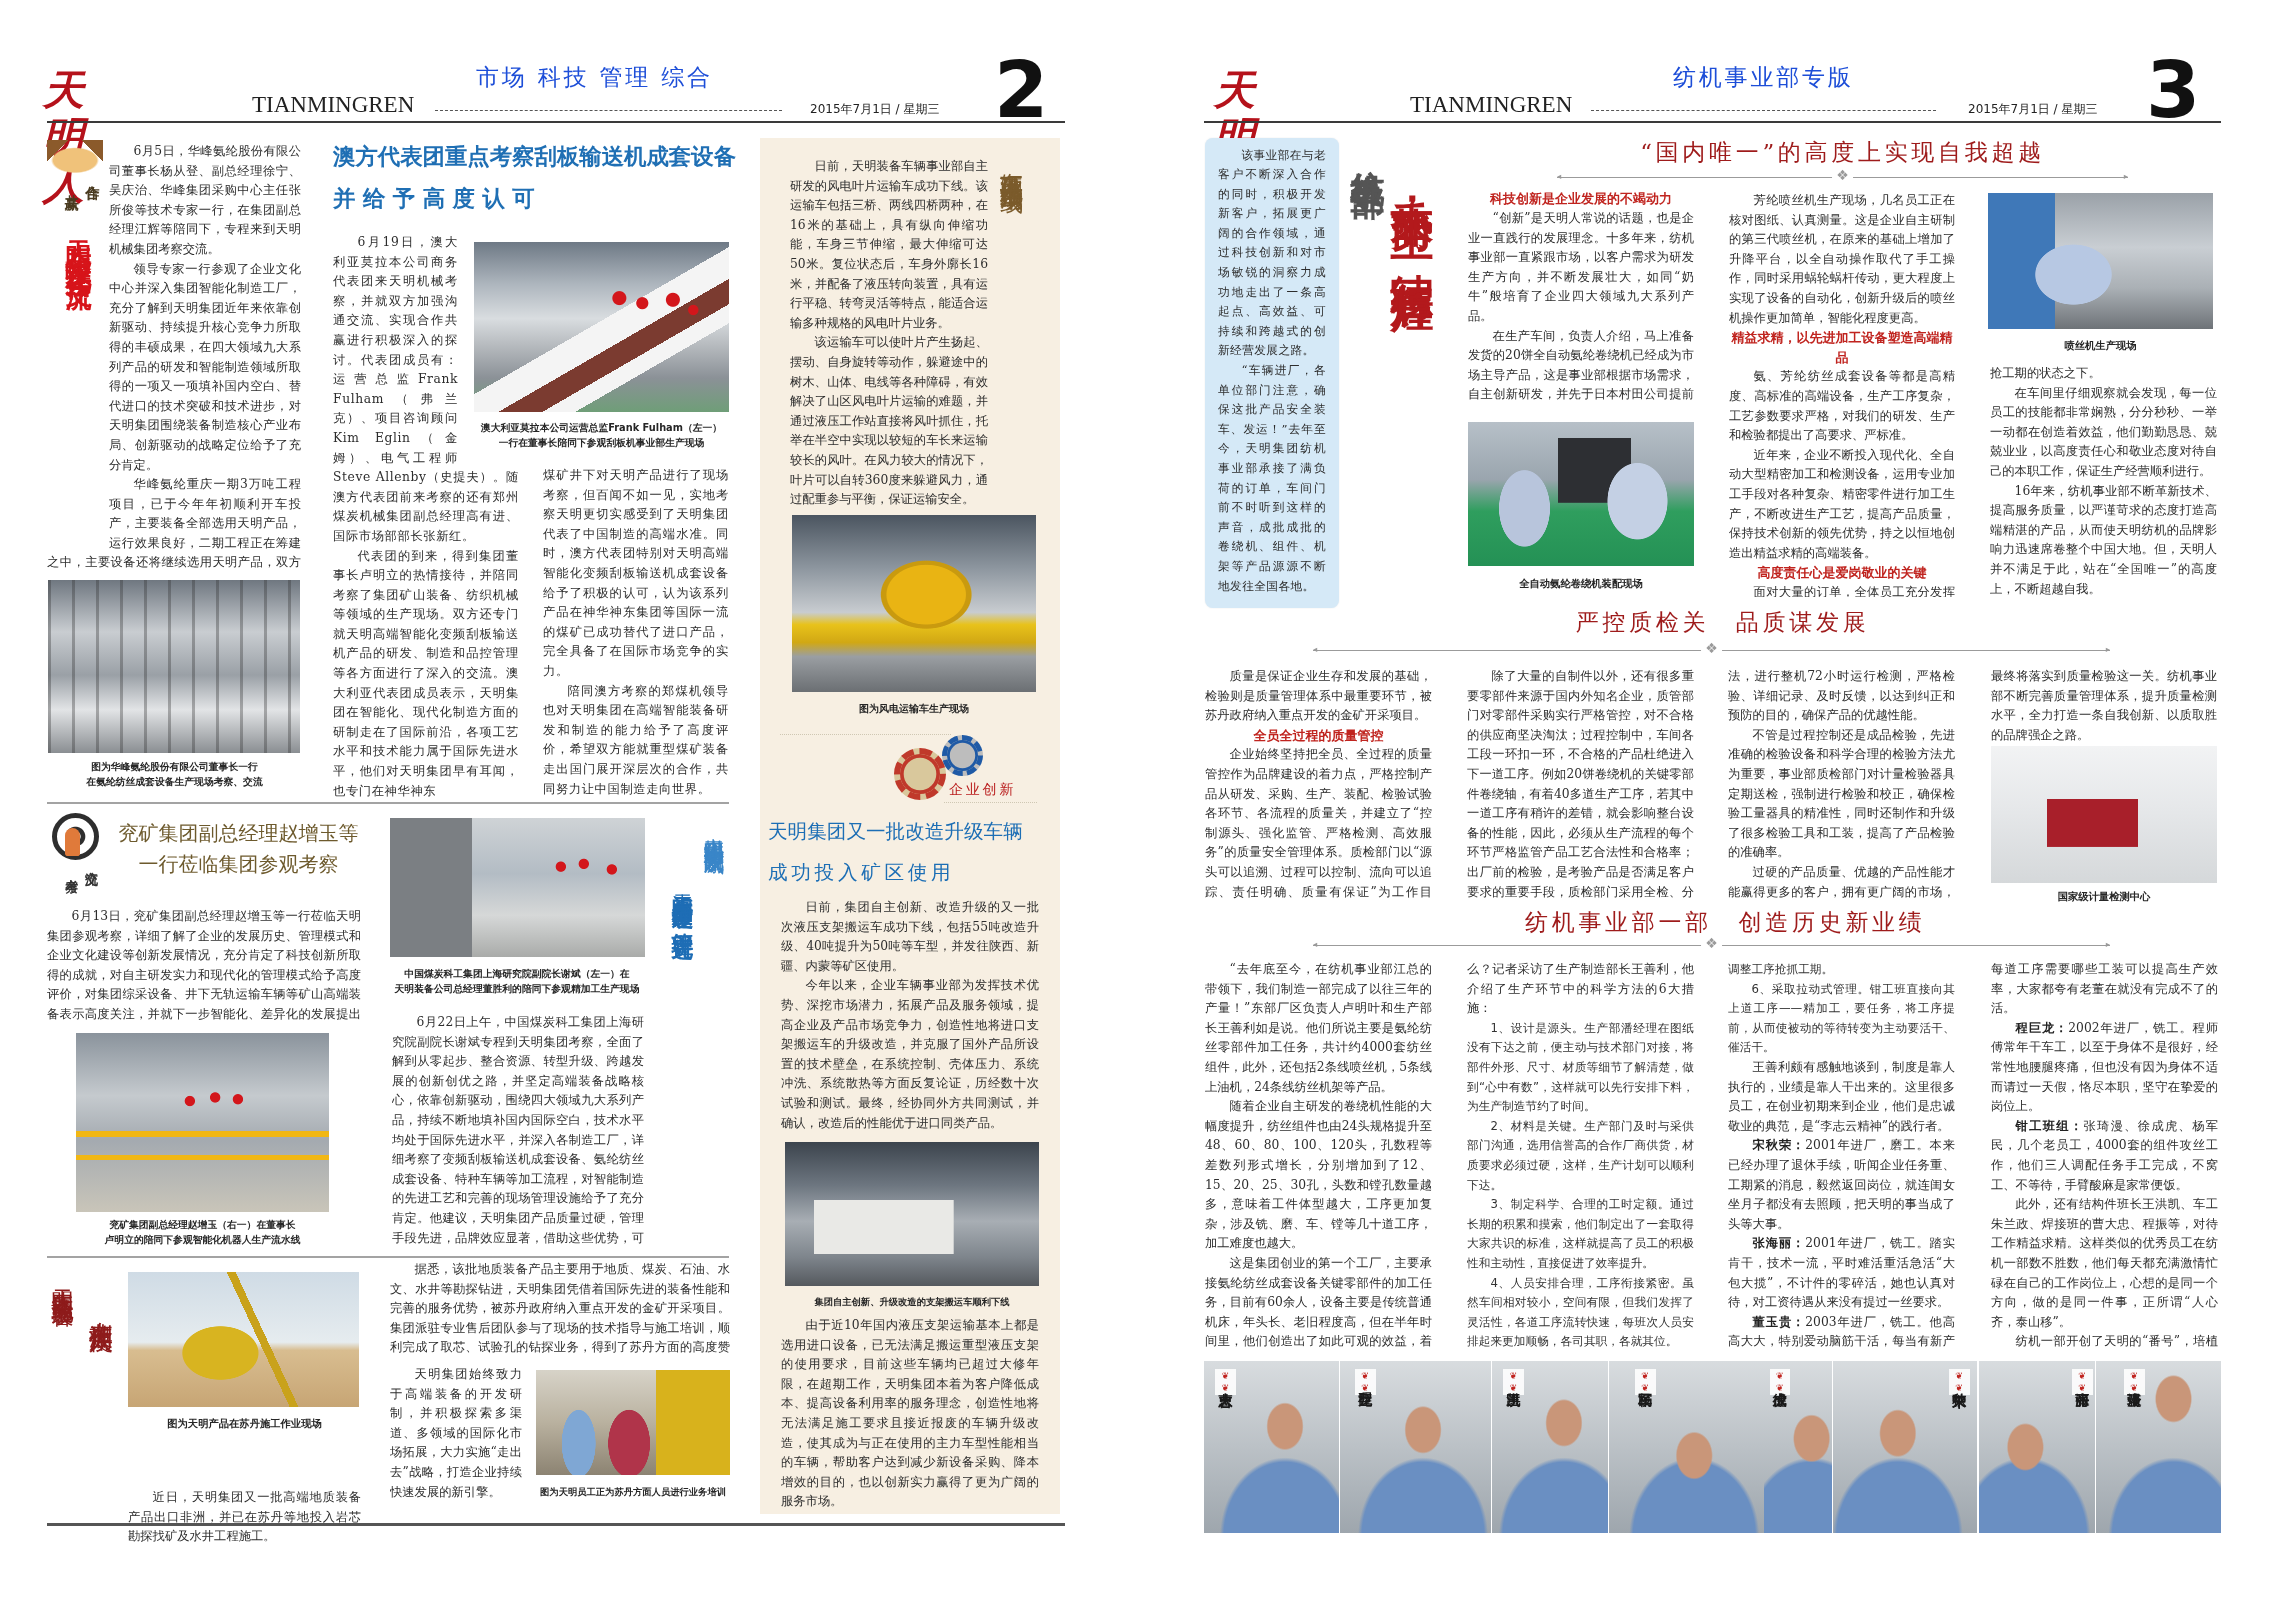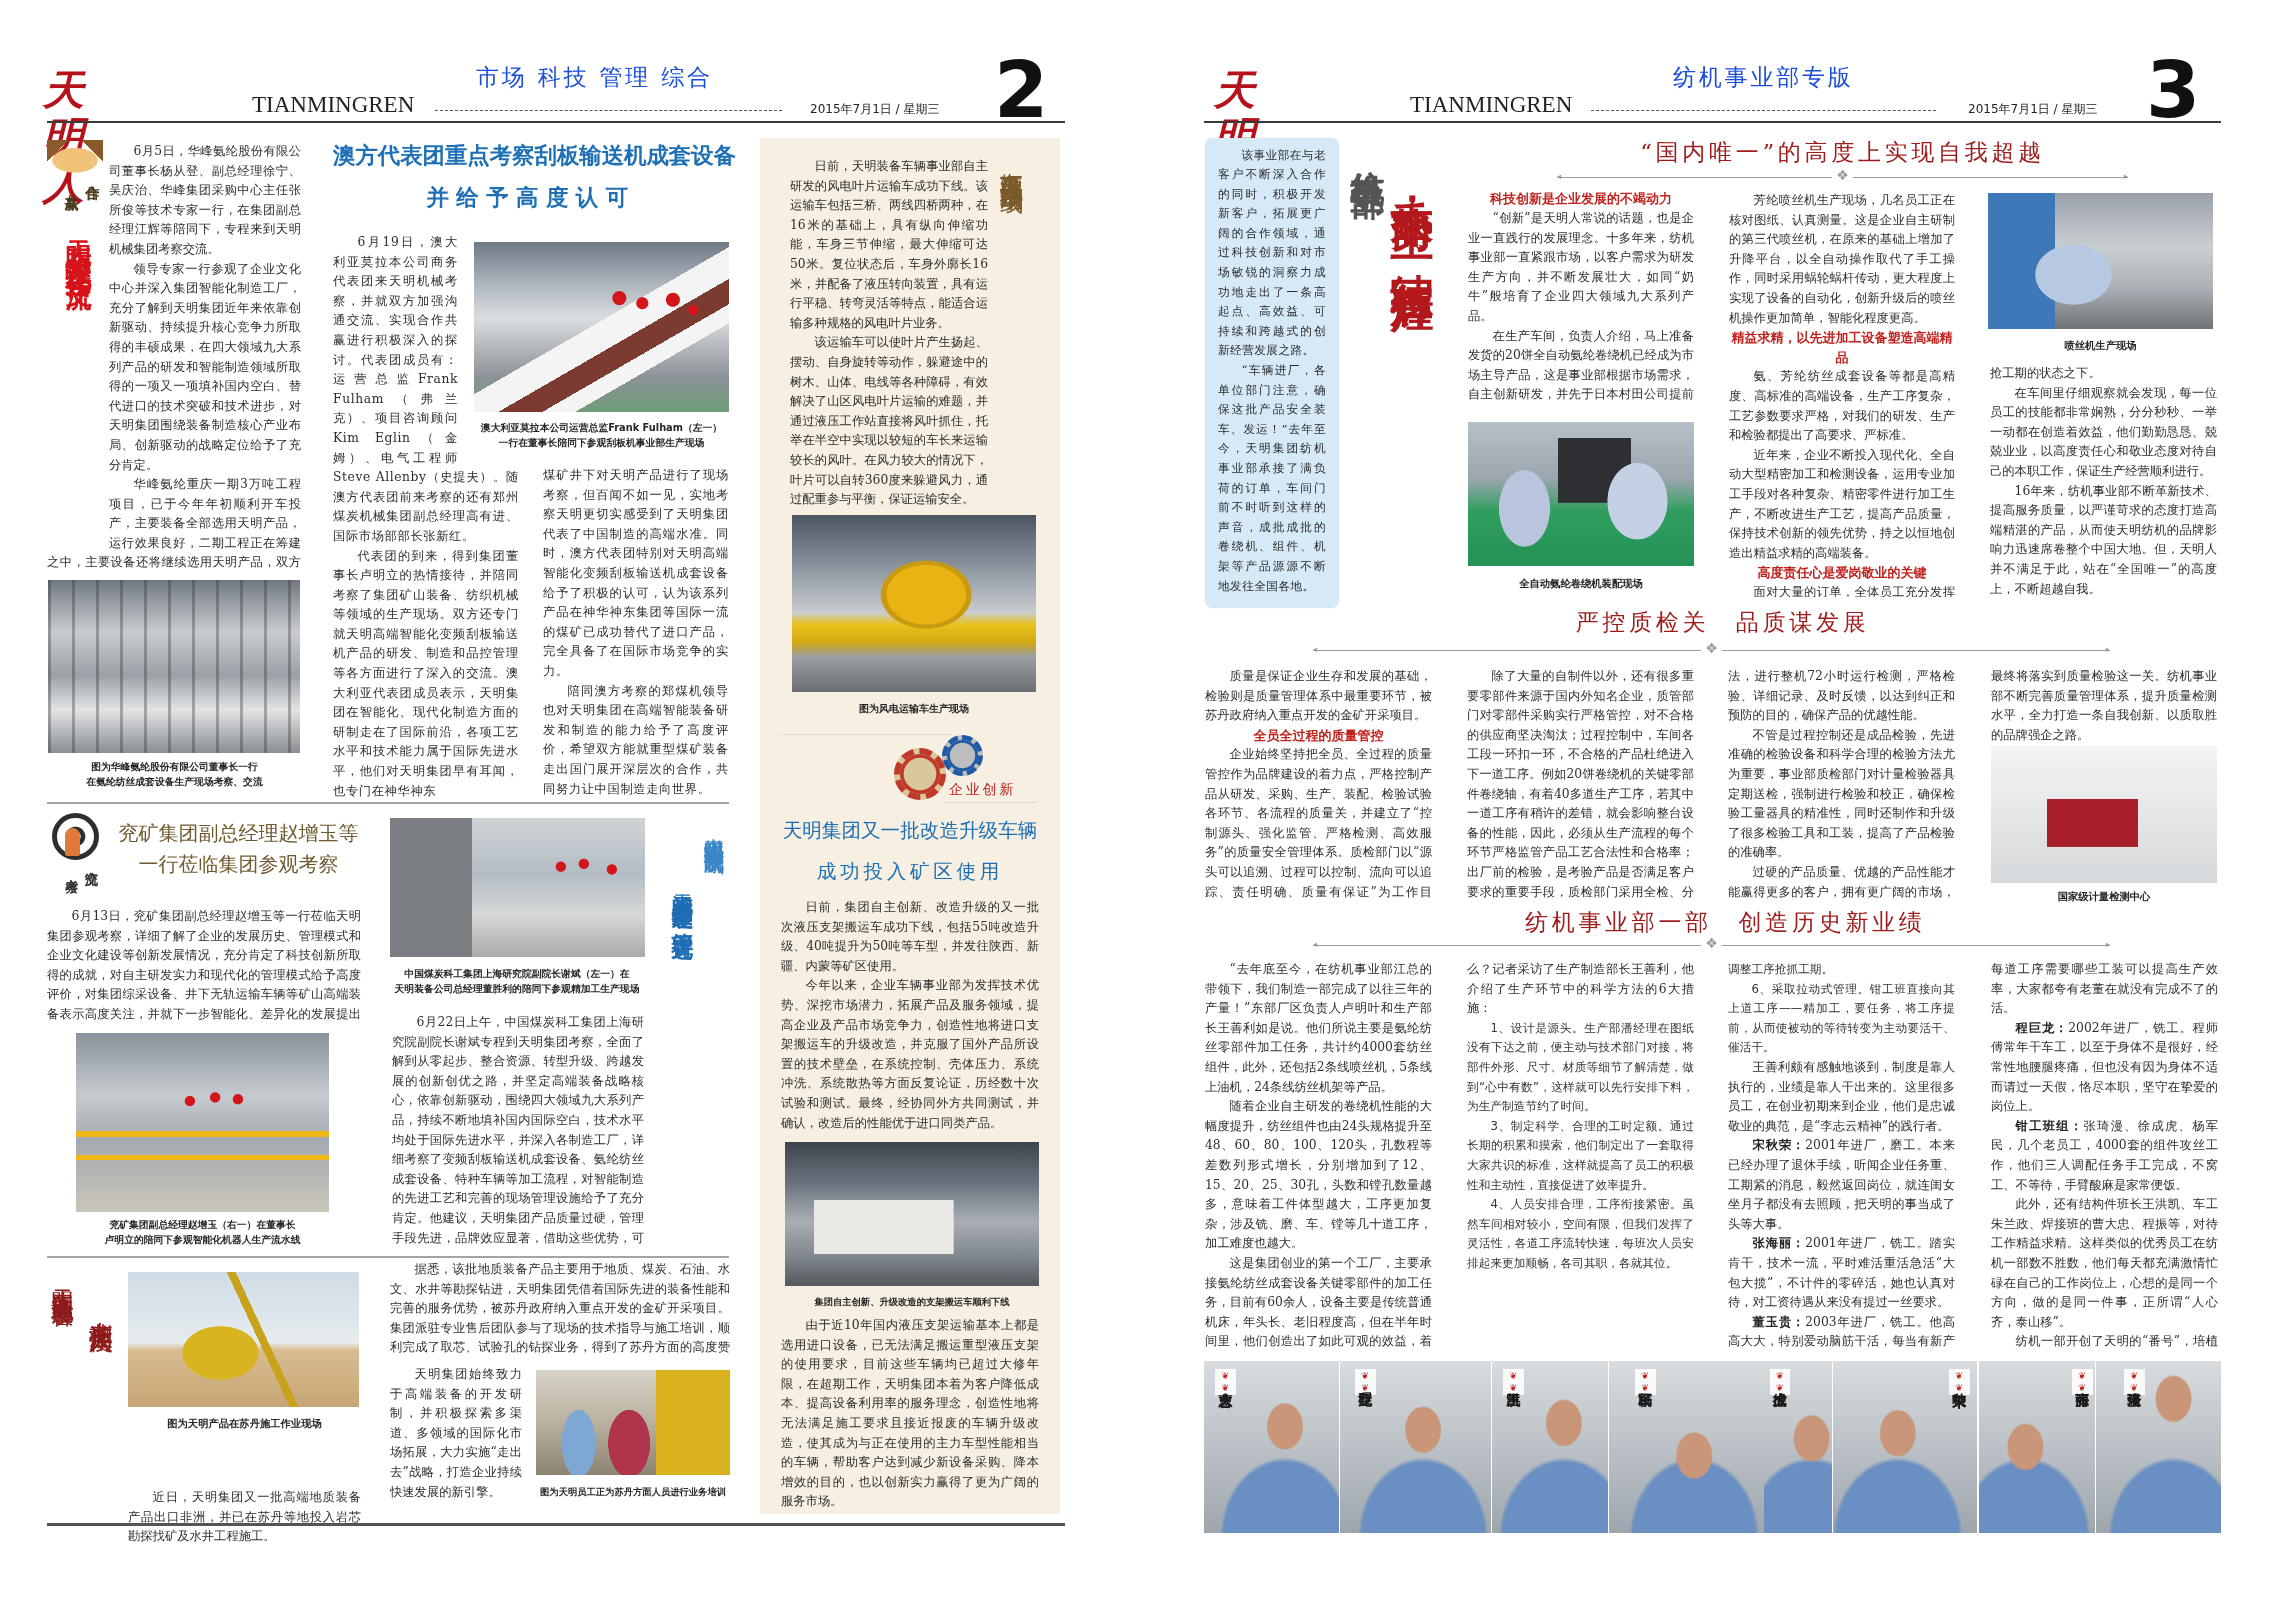--- a/index.html
+++ b/index.html
@@ -17,21 +17,21 @@
 .logo{font-family:"DejaVu Serif",serif;font-size:41px;font-weight:bold;font-style:italic;color:#b5121b;letter-spacing:7.5px;line-height:47px}
 .latin{font-family:"Liberation Serif","DejaVu Serif",serif;font-size:23px;color:#222;line-height:26px}
 .dashes{height:0;border-top:1.9px dashed #555}
 .section-name{font-family:"DejaVu Sans","Liberation Sans",sans-serif;font-size:23px;font-weight:normal;color:#1d4ed8;letter-spacing:2.8px;line-height:28px;white-space:nowrap}
 .date{font-family:"DejaVu Sans","Liberation Sans",sans-serif;font-size:12px;color:#222;line-height:15px;white-space:nowrap}
 .pageno{font-family:"DejaVu Sans","Liberation Sans",sans-serif;font-size:78px;font-weight:bold;color:#111;line-height:65px}
 .hrule{height:1.9px;background:#3a3a3a}
 .rule{height:1.9px;background:#a3a3a3}
 .subhead{font-family:"DejaVu Sans","Liberation Sans",sans-serif;font-weight:bold;color:#c0241f;text-align:center;font-size:13px;line-height:19.6px;text-indent:0!important}
 .h-red{font-family:"DejaVu Serif",serif;color:#9e1b1b;font-size:23px;letter-spacing:3.7px;text-align:center;line-height:28px;white-space:nowrap}
-.h-blue{font-family:Liberation Mono, monospace;color:#1f6fb4;font-weight:bold;font-size:22.4px;text-align:center;line-height:26px;white-space:nowrap}
+.h-blue{font-family:Liberation Serif, serif;color:#1f6fb4;font-weight:bold;font-size:22.4px;line-height:26px;white-space:nowrap}
 .h-brown{font-family:"DejaVu Sans",sans-serif;color:#6d5a2d;font-size:20px;text-align:center;line-height:26px;white-space:nowrap}
 .orn{height:13px}
 .orn-line{position:absolute;left:0;right:0;top:6.5px;height:0.9px;background:#9b9b9b}
 .orn-mark{position:absolute;left:50%;top:-2.8px;transform:translateX(-50%);font-family:"DejaVu Sans",sans-serif;font-size:14px;color:#9a9a9a;background:#fff;padding:0 4.7px;line-height:17px}
 .orn-end{position:absolute;top:0.9px;font-family:"DejaVu Sans",sans-serif;font-size:8.4px;color:#9a9a9a;line-height:11.2px}
 .beige{background:#f7efe2}
 .dots{height:0;border-top:1.9px dotted #cfc7b3}
 .ph{position:absolute;overflow:hidden}
 .ph-huafeng{background:repeating-linear-gradient(90deg,rgba(50,50,50,.35) 0 2.8px,transparent 2.8px 24px),linear-gradient(180deg,#6f7780 0%,#c9cdd1 30%,#9aa0a6 55%,#e2e4e6 75%,#8a8e92 100%)}
 .ph-aus{background:radial-gradient(circle at 57% 33%,#d3161b 0 6.5px,transparent 7.5px),radial-gradient(circle at 66% 36%,#d3161b 0 5.6px,transparent 6.5px),radial-gradient(circle at 78% 34%,#d3161b 0 6.5px,transparent 7.5px),radial-gradient(circle at 86% 40%,#d3161b 0 4.7px,transparent 5.6px),linear-gradient(150deg,transparent 48%,#f4f4f4 48% 58%,#7b3b30 58% 66%,#f4f4f4 66% 72%,transparent 72%),linear-gradient(180deg,#6e7985 0%,#aeb6be 25%,#d9dde0 45%,#b8bcc0 60%,#8b9197 80%,#6f9e78 100%)}
@@ -283,20 +283,21 @@
       </div>
       <div class="a txt" style="left:1205px;top:960px;width:227px;height:392px">
         <p>“去年底至今，在纺机事业部江总的带领下，我们制造一部完成了以往三年的产量！”东部厂区负责人卢明叶和生产部长王善利如是说。他们所说主要是氨纶纺丝零部件加工任务，共计约4000套纺丝组件，此外，还包括2条线喷丝机，5条线上油机，24条线纺丝机架等产品。</p>
         <p>随着企业自主研发的卷绕机性能的大幅度提升，纺丝组件也由24头规格提升至48、60、80、100、120头，孔数程等差数列形式增长，分别增加到了12、15、20、25、30孔，头数和镗孔数量越多，意味着工件体型越大，工序更加复杂，涉及铣、磨、车、镗等几十道工序，加工难度也越大。</p>
         <p>这是集团创业的第一个工厂，主要承接氨纶纺丝成套设备关键零部件的加工任务，目前有60余人，设备主要是传统普通机床，年头长、老旧程度高，但在半年时间里，他们创造出了如此可观的效益，着实令人赞叹。</p>
 
       </div>
       <div class="a txt" style="left:1467px;top:960px;width:227px;height:392px">
         <p class="cont">么？记者采访了生产制造部长王善利，他介绍了生产环节中的科学方法的6大措施：</p>
         <p class="kai">1、设计是源头。生产部潘经理在图纸没有下达之前，便主动与技术部门对接，将部件外形、尺寸、材质等细节了解清楚，做到“心中有数”，这样就可以先行安排下料，为生产制造节约了时间。</p>
+        <p class="kai">2、材料是关键。生产部门及时与采供部门沟通，选用信誉高的合作厂商供货，材质要求必须过硬，这样，生产计划可以顺利下达。</p>
         <p class="kai">3、制定科学、合理的工时定额。通过长期的积累和摸索，他们制定出了一套取得大家共识的标准，这样就提高了员工的积极性和主动性，直接促进了效率提升。</p>
         <p class="kai">4、人员安排合理，工序衔接紧密。虽然车间相对较小，空间有限，但我们发挥了灵活性，各道工序流转快速，每班次人员安排起来更加顺畅，各司其职，各就其位。</p>
 
       </div>
       <div class="a txt" style="left:1728px;top:960px;width:227px;height:392px">
         <p class="cont kai">调整工序抢抓工期。</p>
         <p class="kai">6、采取拉动式管理。钳工班直接向其上道工序——精加工，要任务，将工序提前，从而使被动的等待转变为主动要活干、催活干。</p>
         <p>王善利颇有感触地谈到，制度是靠人执行的，业绩是靠人干出来的。这里很多员工，在创业初期来到企业，他们是忠诚敬业的典范，是“李志云精神”的践行者。</p>
         <p><b>宋秋荣：</b><span>2001年进厂，磨工。本来已经办理了退休手续，听闻企业任务重、工期紧的消息，毅然返回岗位，就连闺女坐月子都没有去照顾，把天明的事当成了头等大事。</span></p>
         <p><b>张海丽：</b><span>2001年进厂，铣工。踏实肯干，技术一流，平时难活重活急活“大包大揽”，不计件的零碎活，她也认真对待，对工资待遇从来没有提过一丝要求。</span></p>

